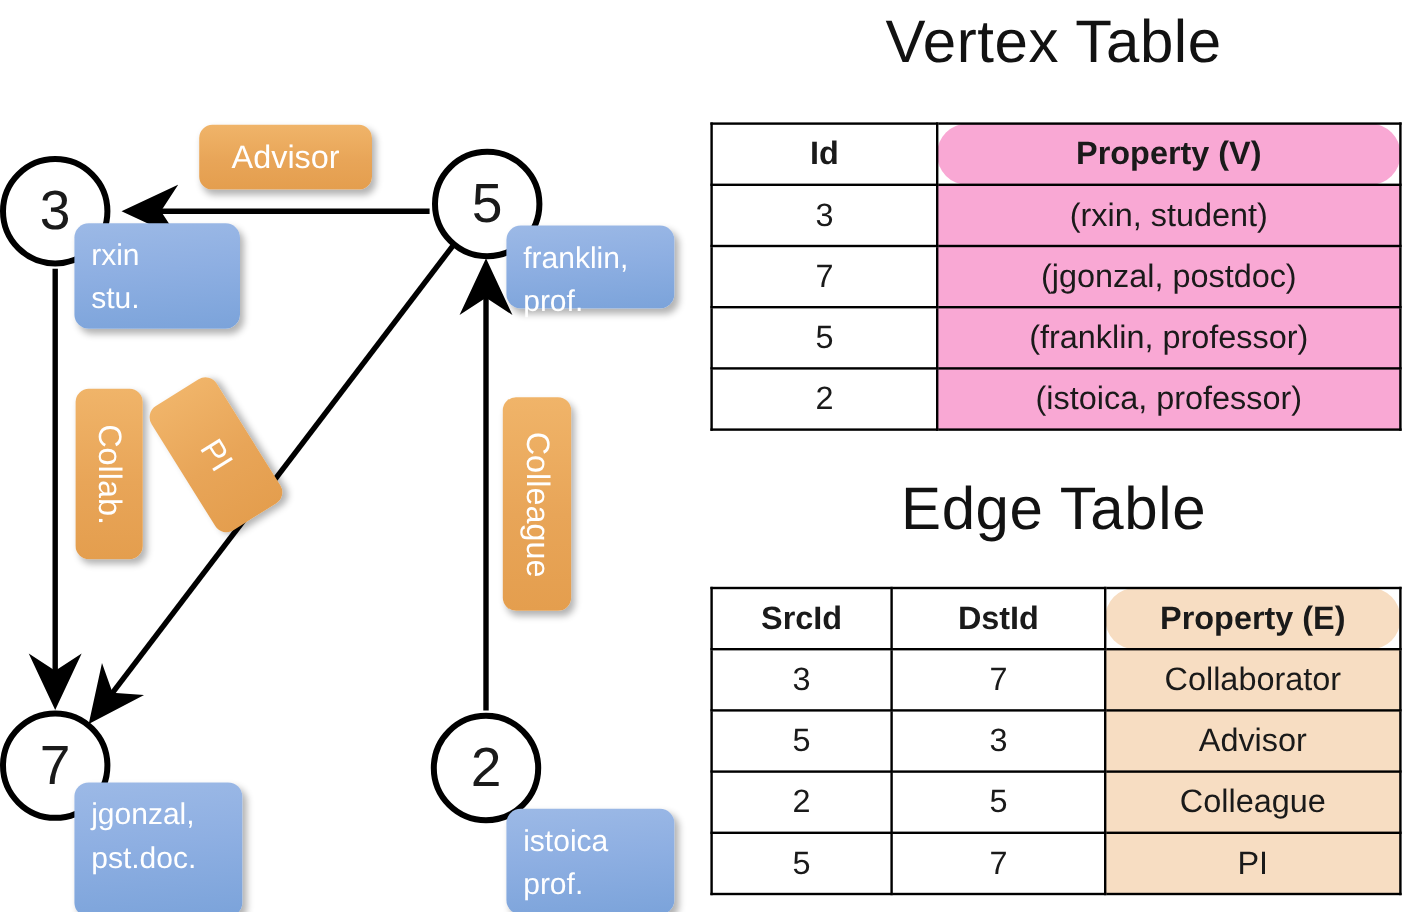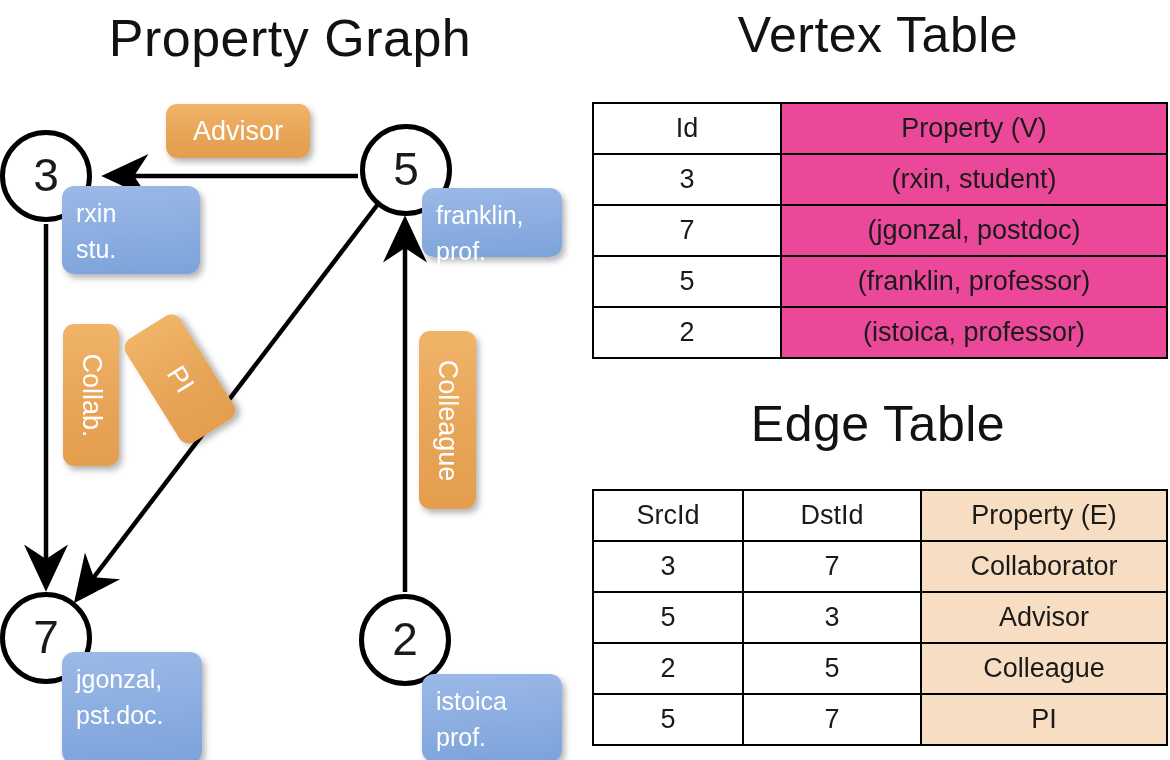--- a/index.html
+++ b/index.html
@@ -98,39 +98,38 @@
   
   .tbl{position:absolute;border-collapse:collapse;table-layout:fixed;}
   .tbl td,.tbl th{
     border:2px solid #000;
     text-align:center;
     font-family:"Liberation Sans", sans-serif;
     font-weight:300;
     color:#1a1a1a;
     padding:0;
   }
-  .tbl .hdr{font-weight:400;}
+  .tbl .hdr{font-weight:700;border-radius:25px;}
 
   #vertex-table{left:592px;top:102px;width:576px;}
   #vertex-table td{height:49px;font-size:27px;}
-  #vertex-table .c-prop{background:#ec4899;}
+  #vertex-table .c-prop{background:#f9a8d4;}
   #vertex-table col.c1{width:188px;}
 
   #edge-table{left:592px;top:489px;width:576px;}
   #edge-table td{height:49px;font-size:27px;margin-left:32px;}
   #edge-table .c-prop{background:#f7ddc2;}
   #edge-table col.c1{width:150px;}
   #edge-table col.c2{width:178px;}
 </style>
 </head>
 <body>
 
 <div class="stage">
 
-  <div class="title" id="title-graph">Property Graph</div>
   <div class="title" id="title-vertex">Vertex Table</div>
   <div class="title" id="title-edge">Edge Table</div>
 
   <div class="graph">
 
     <svg width="580" height="760">
       <defs>
         <marker id="arw" markerWidth="11" markerHeight="11" refX="9" refY="5.5" orient="auto" markerUnits="strokeWidth">
           <path d="M0,0.6 L10.5,5.5 L0,10.4 L3.2,5.5 Z" fill="#000"></path>
         </marker>

